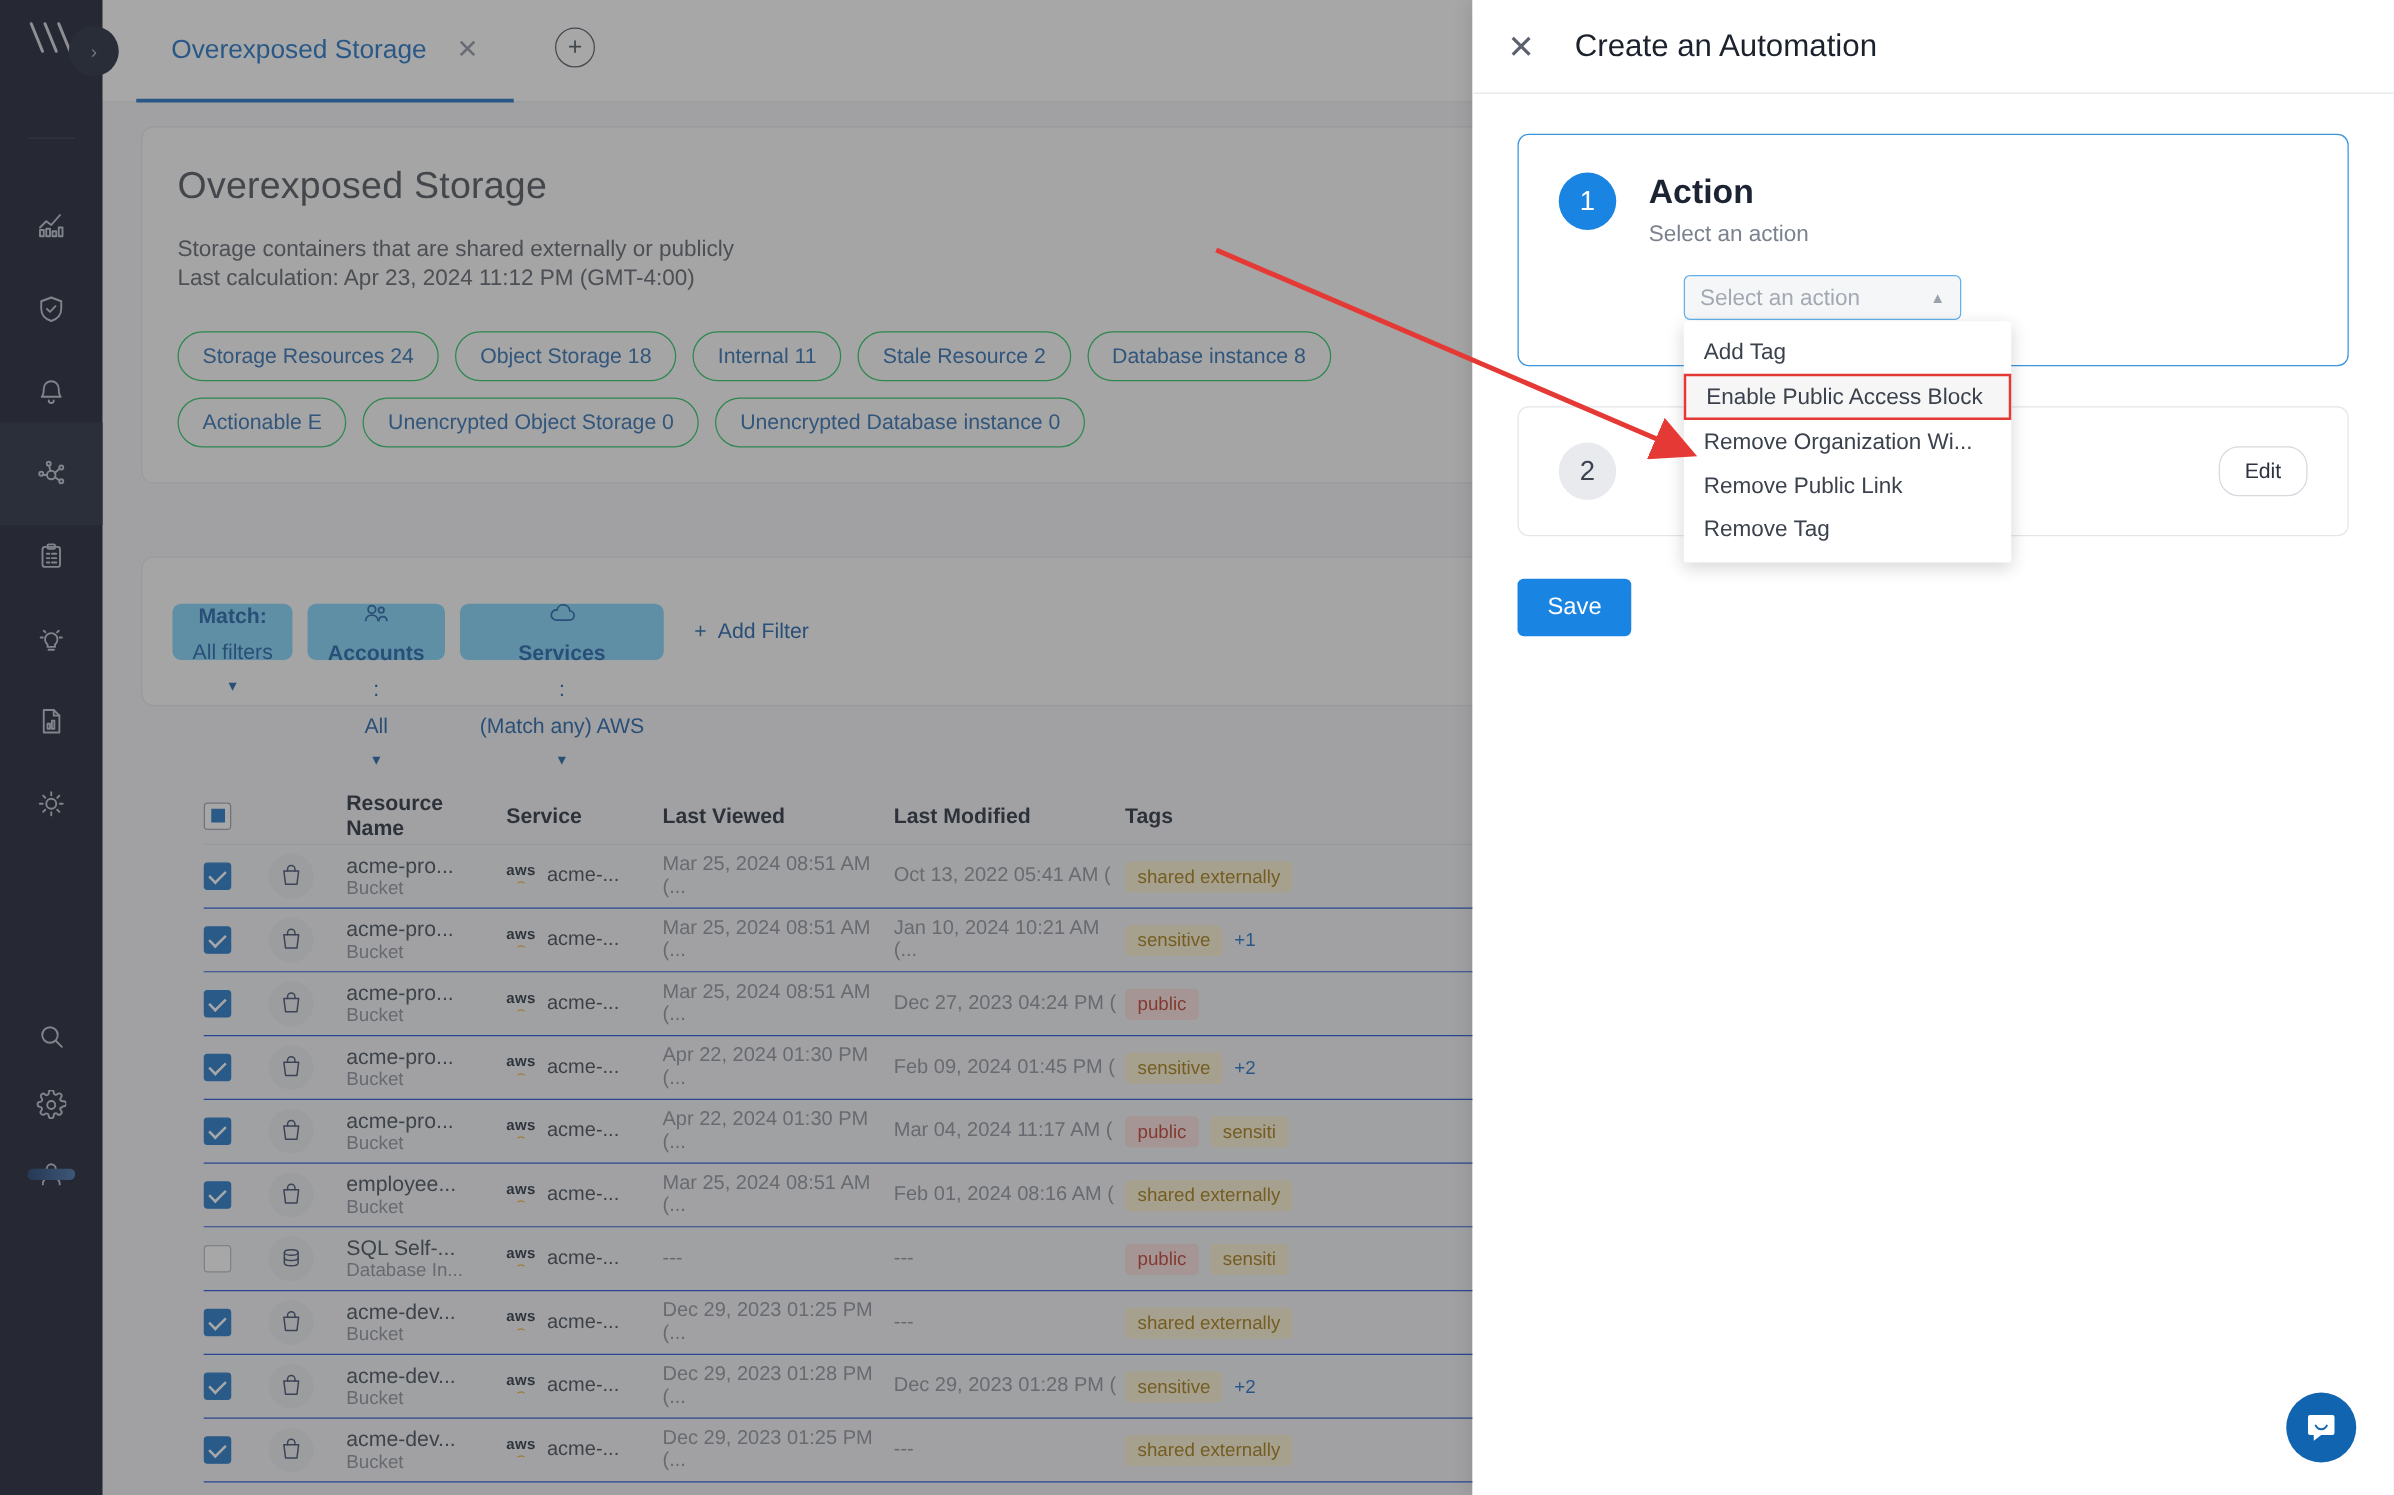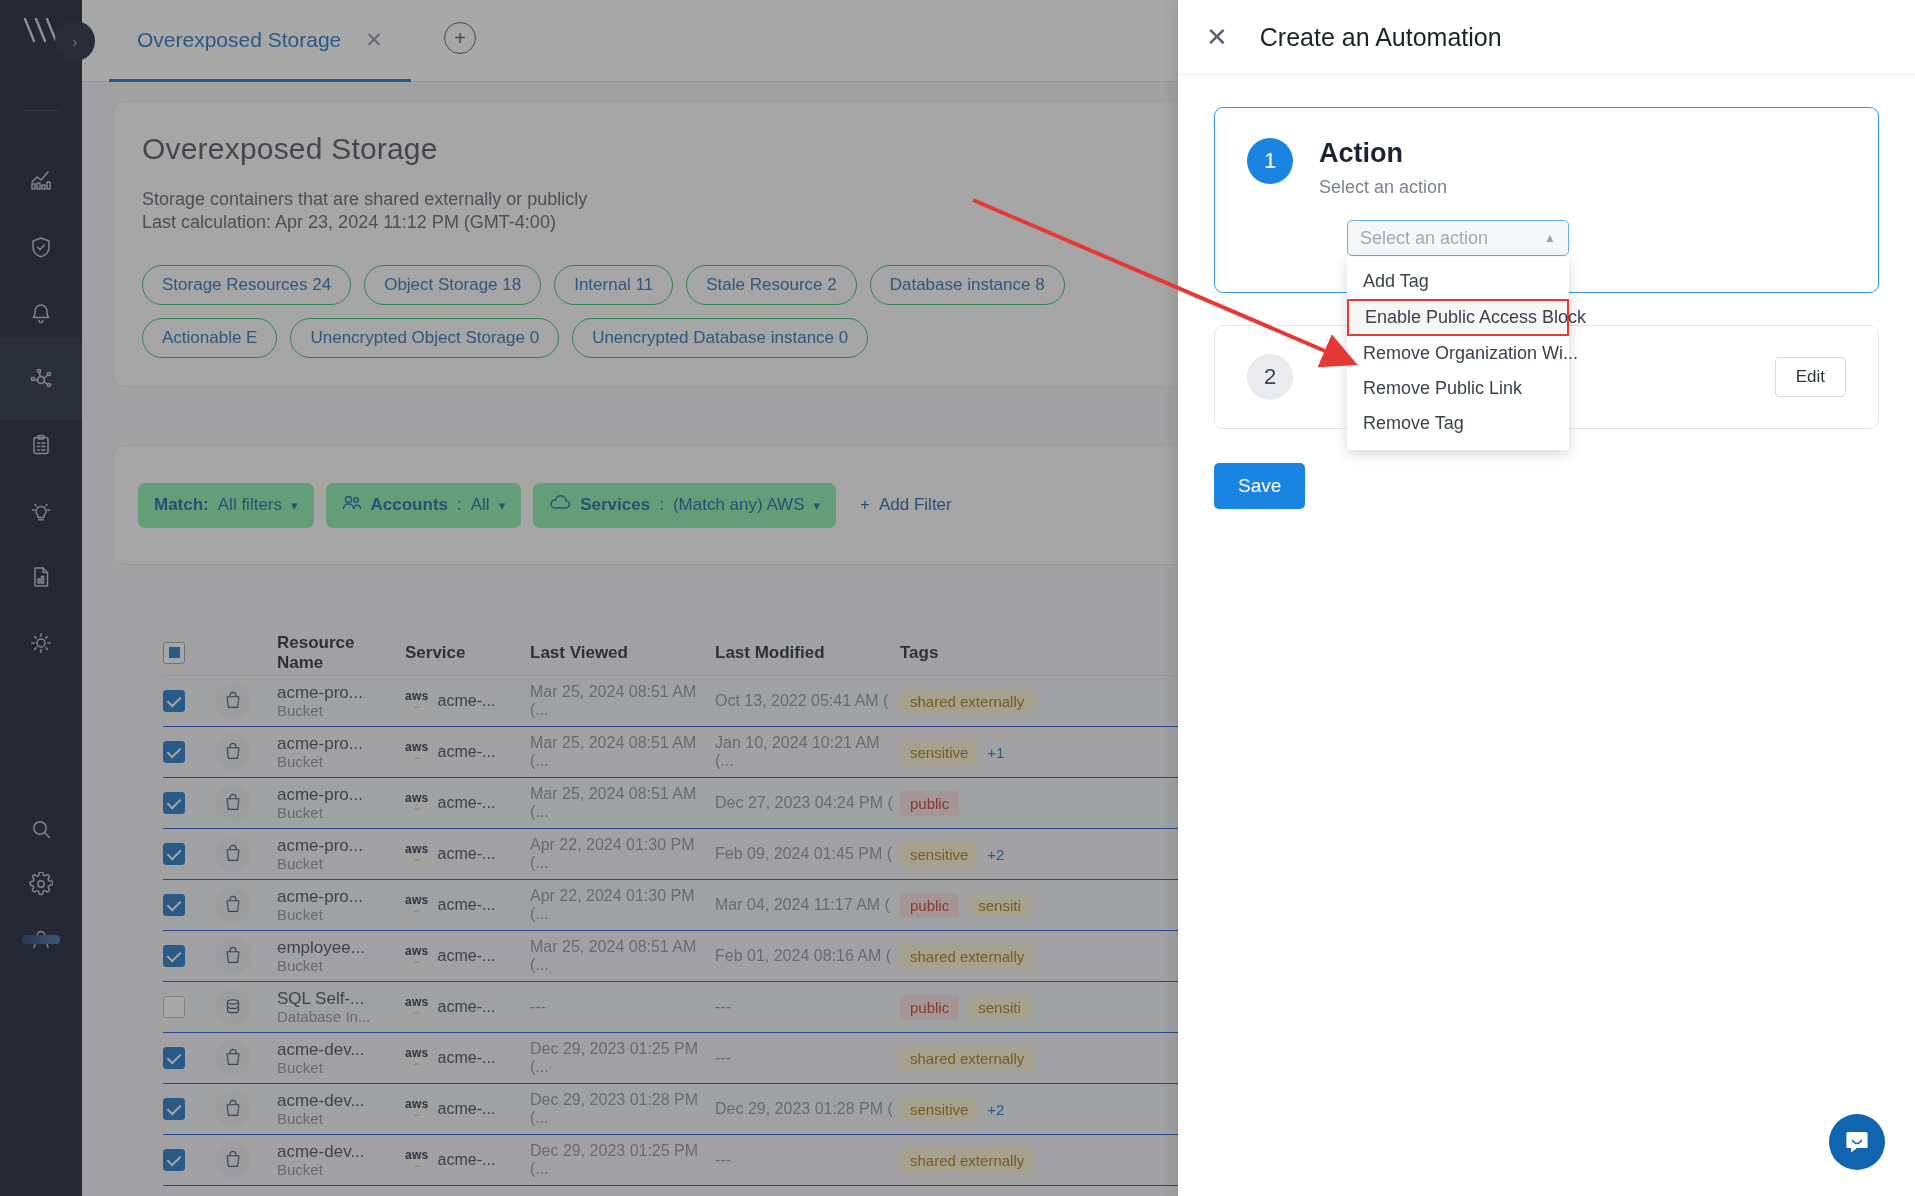--- a/index.html
+++ b/index.html
@@ -115,27 +115,28 @@
   .filterbar {
     position: absolute; left: 113px; top: 445px;
     width: 1200px; height: 120px;
     background: #fbfbfc;
     border: 1px solid #e4e6ea;
     border-radius: 10px;
     padding: 22px 24px;
     display: flex; align-items: center; gap: 12px;
   }
   .filter-pill {
-    background: #86efac;
+    background: #7dd3fc;
     border-radius: 7px;
     height: 45px;
     padding: 0 16px;
     display: flex; align-items: center; gap: 9px;
     font-size: 17px; color: #1c5fa8;
     cursor: pointer;
+    flex-direction: column;
   }
   .filter-pill b { font-weight: 700; }
   .caret { font-size: 13px; color: #1c5fa8; }
   .add-filter {
     display: flex; align-items: center; gap: 9px;
     font-size: 17px; color: #1c5fa8; margin-left: 12px; cursor: pointer;
   }
 
   
   .selcount {
@@ -239,40 +240,40 @@
   .select-box {
     height: 36px; border: 1.6px solid #62b1ea; border-radius: 5px;
     background: #f5f6f7;
     display: flex; align-items: center; justify-content: space-between;
     padding: 0 12px; font-size: 18px; color: #a3a9b2; cursor: pointer;
   }
   .select-chev { font-size: 12px; color: #9aa1aa; }
 
   .dropdown {
     position: absolute; left: 0; top: 37px;
-    width: 222px;
+    width: 262px;
     background: #fff;
     box-shadow: 0 4px 14px rgba(0,0,0,0.16);
     border-radius: 2px;
     padding: 7px 0 9px 0;
     z-index: 80;
   }
   .dd-item {
     height: 35px; display: flex; align-items: center;
     padding: 0 16px; font-size: 18px; color: #3b424d; cursor: pointer;
     white-space: nowrap;
   }
   .dd-item.highlight {
     background: #f6f6f6;
     border: 2px solid #e53935;
     height: 37px;
   }
 
   .edit-btn {
-    border: 1px solid #d6d9de; border-radius: 4px;
+    border: 1px solid #d6d9de; border-radius: 16px;
     background: #fff; padding: 9px 20px;
     font-size: 17px; color: #2d3440; cursor: pointer;
   }
   .save-btn {
     margin: 34px 0 0 36px;
     background: #1a84e2; color: #fff;
     border: none; border-radius: 5px;
     padding: 12px 24px; font-size: 19px; cursor: pointer;
   }
 

